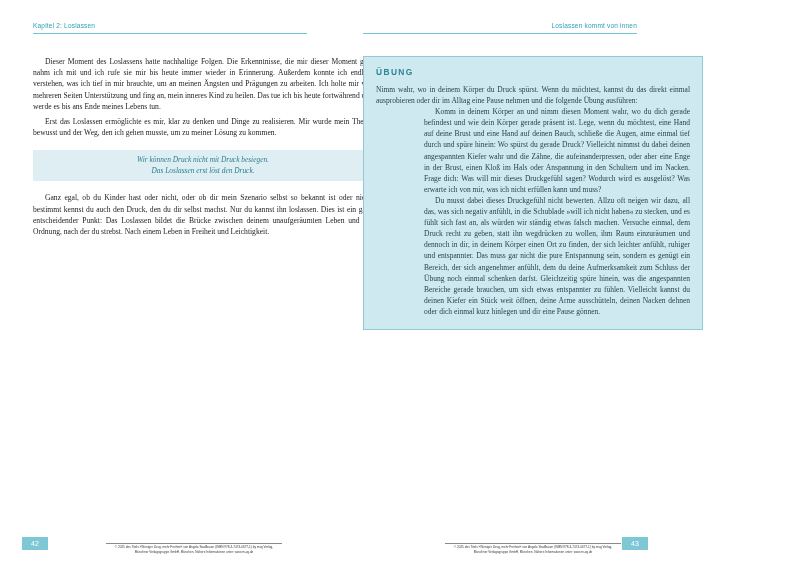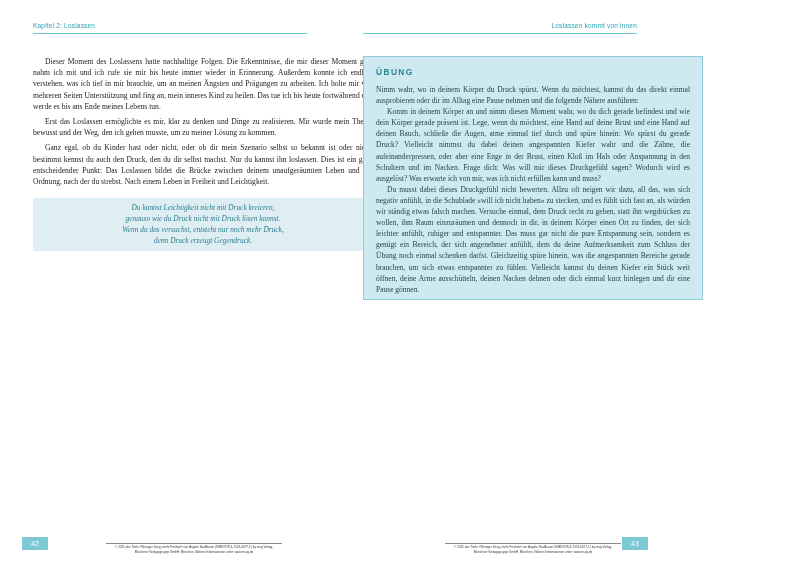--- a/index.html
+++ b/index.html
@@ -83,39 +83,39 @@
 
   
   .exercise {
     position: absolute;
     top: 56px;
     left: 28px;
     width: 340px;
     background: #cfe9f0;
     border: 0.8px solid #8ecad8;
     box-sizing: border-box;
-    padding: 10px 12px 4px 12px;
+    padding: 10px 12px 12px 12px;
   }
   .exercise h2 {
     margin: 0 0 7px 0;
     font-family: "Liberation Sans", sans-serif;
     font-size: 8.4px;
     letter-spacing: 1.4px;
     color: #2a8598;
     font-weight: bold;
   }
   .exercise p {
     margin: 0;
     font-size: 7.5px;
     line-height: 11.1px;
     color: #1f3d46;
     text-align: justify;
     hyphens: auto;
   }
-  .exercise p.indent { text-indent: 11px; }
+  .exercise p.indent { text-indent: 11px; margin-left: 48px; }
 
   
   .folio {
     position: absolute;
     bottom: 18px;
     width: 26px;
     height: 13px;
     background: #7ec8d6;
     color: #ffffff;
     font-family: "Liberation Sans", sans-serif;
@@ -159,27 +159,25 @@
 
   <div class="page">
 
     <div class="runhead left">Kapitel 2: Loslassen</div>
     <div class="runrule left"></div>
 
     <div class="body-col">
       <p class="indent">Dieser Moment des Loslassens hatte nachhaltige Folgen. Die Erkenntnisse, die mir dieser Moment gab, nahm ich mit und ich rufe sie mir bis heute immer wieder in Erinnerung. Außerdem konnte ich endlich verstehen, was ich tief in mir brauchte, um an meinen Ängsten und Prägungen zu arbeiten. Ich holte mir von mehreren Seiten Unterstützung und fing an, mein inneres Kind zu heilen. Das tue ich bis heute fortwährend und werde es bis ans Ende meines Lebens tun.</p>
       <p class="indent">Erst das Loslassen ermöglichte es mir, klar zu denken und Dinge zu realisieren. Mir wurde mein Thema bewusst und der Weg, den ich gehen musste, um zu meiner Lösung zu kommen.</p>
 
+      <div class="pullquote first" style="white-space: pre-line;">Wir können Druck nicht mit Druck besiegen.
+Das Loslassen erst löst den Druck.</div>
 
       <p class="indent">Ganz egal, ob du Kinder hast oder nicht, oder ob dir mein Szenario selbst so bekannt ist oder nicht, bestimmt kennst du auch den Druck, den du dir selbst machst. Nur du kannst ihn loslassen. Dies ist ein ganz entscheidender Punkt: Das Loslassen bildet die Brücke zwischen deinem unaufgeräumten Leben und der Ordnung, nach der du strebst. Nach einem Leben in Freiheit und Leichtigkeit.</p>
 
-      <div class="pullquote" style="white-space: pre-line;">Du kannst Leichtigkeit nicht mit Druck kreieren,
-genauso wie du Druck nicht mit Druck lösen kannst.
-Wenn du das versuchst, entsteht nur noch mehr Druck,
-denn Druck erzeugt Gegendruck.</div>
 
     </div>
 
     <div class="folio left">42</div>
 
     <div class="copyright left">
       <div class="rule"></div>
       <div style="white-space: pre-line;">© 2025 des Titels »Weniger Zeug, mehr Freiheit« von Angela Stadlbauer (ISBN 978-3-7474-0677-1) by mvg Verlag,
 Münchner Verlagsgruppe GmbH, München. Nähere Informationen unter: www.m-vg.de</div>
     </div>
@@ -187,21 +185,21 @@
 
   <div class="gutter"></div>
 
   <div class="page">
 
     <div class="runhead right">Loslassen kommt von innen</div>
     <div class="runrule right"></div>
 
     <div class="exercise">
       <h2>ÜBUNG</h2>
-      <p>Nimm wahr, wo in deinem Körper du Druck spürst. Wenn du möchtest, kannst du das direkt einmal ausprobieren oder dir im Alltag eine Pause nehmen und die folgende Nähere ausführen:</p>
+      <p>Nimm wahr, wo in deinem Körper du Druck spürst. Wenn du möchtest, kannst du das direkt einmal ausprobieren oder dir im Alltag eine Pause nehmen und die folgende Übung ausführen:</p>
       <p class="indent">Komm in deinem Körper an und nimm diesen Moment wahr, wo du dich gerade befindest und wie dein Körper gerade präsent ist. Lege, wenn du möchtest, eine Hand auf deine Brust und eine Hand auf deinen Bauch, schließe die Augen, atme einmal tief durch und spüre hinein: Wo spürst du gerade Druck? Vielleicht nimmst du dabei deinen angespannten Kiefer wahr und die Zähne, die aufeinanderpressen, oder aber eine Enge in der Brust, einen Kloß im Hals oder Anspannung in den Schultern und im Nacken. Frage dich: Was will mir dieses Druckgefühl sagen? Wodurch wird es ausgelöst? Was erwarte ich von mir, was ich nicht erfüllen kann und muss?</p>
       <p class="indent">Du musst dabei dieses Druckgefühl nicht bewerten. Allzu oft neigen wir dazu, all das, was sich negativ anfühlt, in die Schublade »will ich nicht haben« zu stecken, und es fühlt sich fast an, als würden wir ständig etwas falsch machen. Versuche einmal, dem Druck recht zu geben, statt ihn wegdrücken zu wollen, ihm Raum einzuräumen und dennoch in dir, in deinem Körper einen Ort zu finden, der sich leichter anfühlt, ruhiger und entspannter. Das muss gar nicht die pure Entspannung sein, sondern es genügt ein Bereich, der sich angenehmer anfühlt, dem du deine Aufmerksamkeit zum Schluss der Übung noch einmal schenken darfst. Gleichzeitig spüre hinein, was die angespannten Bereiche gerade brauchen, um sich etwas entspannter zu fühlen. Vielleicht kannst du deinen Kiefer ein Stück weit öffnen, deine Arme ausschütteln, deinen Nacken dehnen oder dich einmal kurz hinlegen und dir eine Pause gönnen.</p>
     </div>
 
     <div class="folio right">43</div>
 
     <div class="copyright right">
       <div class="rule"></div>
       <div style="white-space: pre-line;">© 2025 des Titels »Weniger Zeug, mehr Freiheit« von Angela Stadlbauer (ISBN 978-3-7474-0677-1) by mvg Verlag,
 Münchner Verlagsgruppe GmbH, München. Nähere Informationen unter: www.m-vg.de</div>

